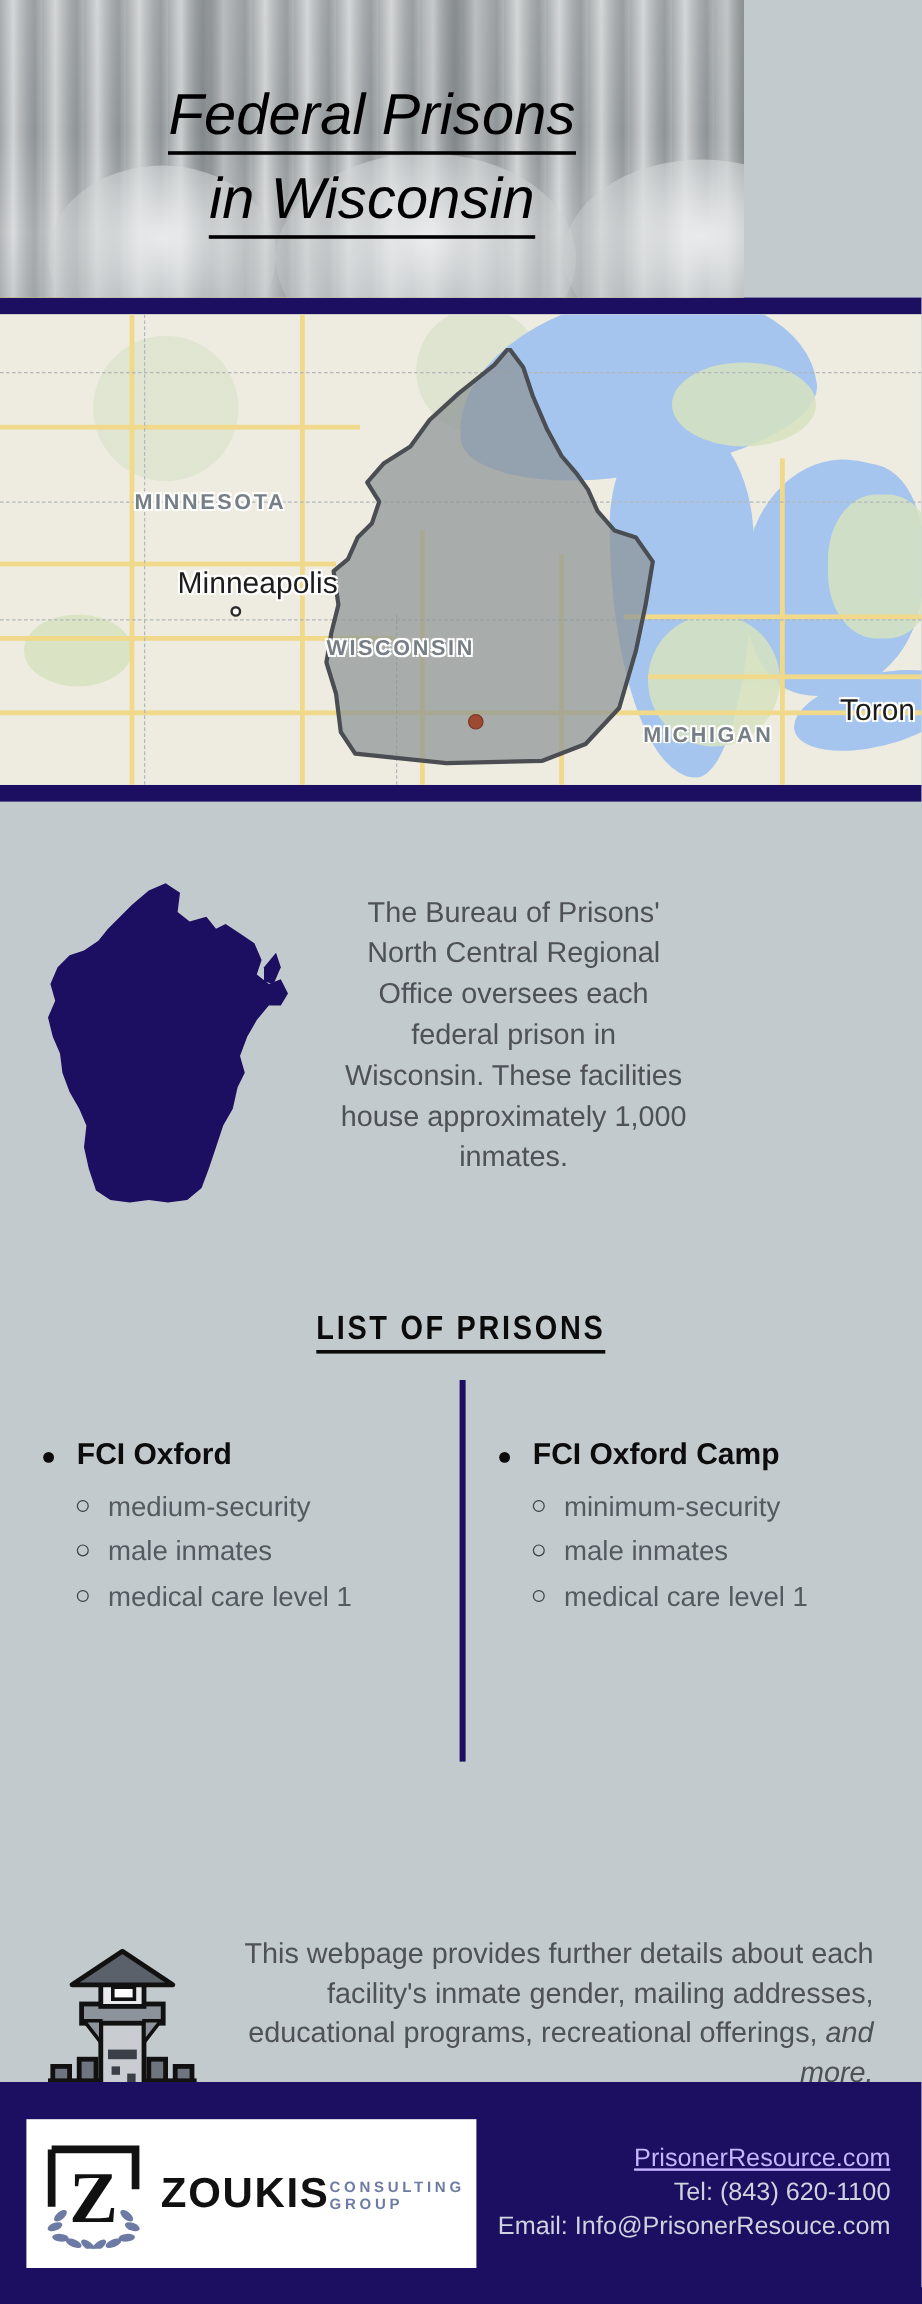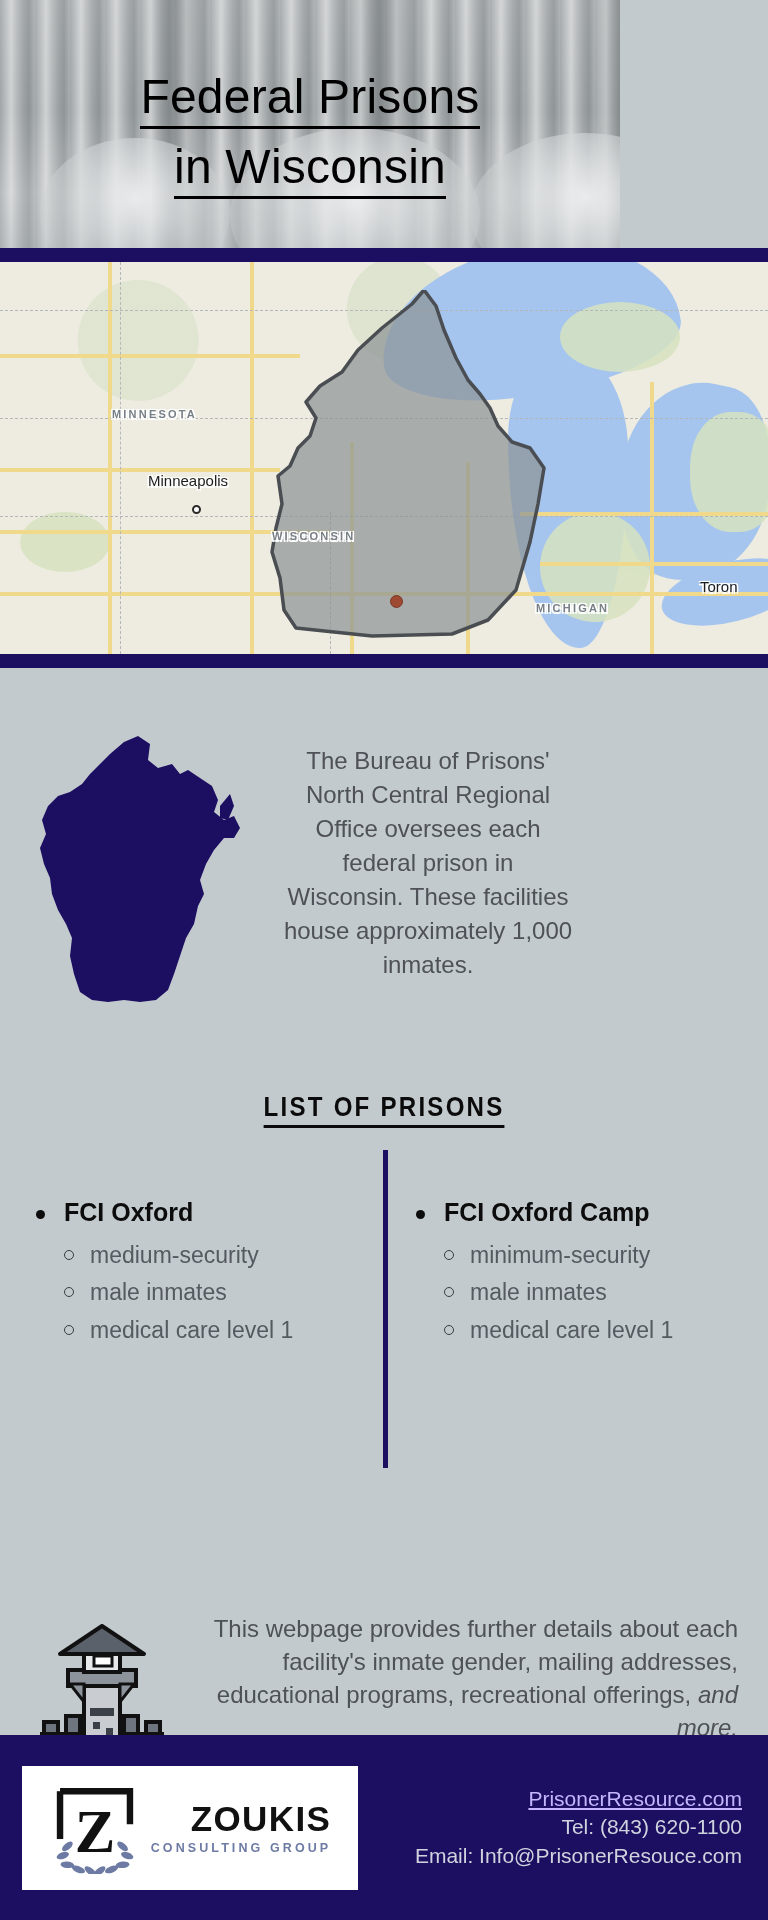--- a/index.html
+++ b/index.html
@@ -19,20 +19,21 @@
     background: #c3cacd;
   }
 
   
   .header {
     position: relative;
     width: 620px;
     height: 248px;
     overflow: hidden;
     background: #fde047;
+    font-style: italic;
   }
   .header-photo {
     position: absolute;
     inset: 0;
     background:
       linear-gradient(180deg, rgba(255,255,255,0.10) 0%, rgba(255,255,255,0.0) 45%, rgba(255,255,255,0.22) 78%, rgba(190,195,197,0.35) 100%),
       repeating-linear-gradient(90deg,
         #9fa4a6 0px, #b9bdbe 6px, #cfd2d3 11px, #b4b8b9 17px, #9da2a4 23px, #8f9496 29px, #a8adae 35px),
       linear-gradient(90deg, #8e9395 0%, #b6babb 14%, #9ea3a5 26%, #c6c9ca 40%, #aeb3b4 52%, #cfd2d2 64%, #a3a8aa 76%, #c2c5c6 88%, #9ba0a2 100%);
   }
@@ -133,33 +134,33 @@
   
   .wi-highlight {
     position: absolute;
     left: 262px; top: 28px;
     width: 290px; height: 350px;
   }
 
   .map-label {
     position: absolute;
     color: #777f86;
-    font-size: 11px;
+    font-size: 18px;
     font-weight: 700;
     letter-spacing: 2.2px;
     text-shadow:
       -1.5px -1.5px 0 #fff, 1.5px -1.5px 0 #fff,
       -1.5px 1.5px 0 #fff, 1.5px 1.5px 0 #fff,
       0 0 3px #fff;
     white-space: nowrap;
   }
   .city-label {
     position: absolute;
     color: #1d1d1d;
-    font-size: 15px;
+    font-size: 25px;
     font-weight: 400;
     letter-spacing: 0;
     text-shadow:
       -1.5px -1.5px 0 #fff, 1.5px -1.5px 0 #fff,
       -1.5px 1.5px 0 #fff, 1.5px 1.5px 0 #fff,
       0 0 3px #fff;
     white-space: nowrap;
   }
   .city-dot {
     position: absolute;
@@ -269,21 +270,21 @@
     border-radius: 50%;
   }
 
   
   .note {
     width: 768px;
     margin-top: 84px;
     display: flex;
     align-items: flex-start;
     gap: 26px;
-    padding: 0 30px 0 40px;
+    padding: 0 40px 0 40px;
   }
   .tower-icon { flex: 0 0 124px; padding-top: 22px; }
   .note-text {
     flex: 1;
     text-align: right;
     color: #4e5157;
     font-size: 24px;
     line-height: 1.38;
     padding-top: 10px;
   }
@@ -305,21 +306,21 @@
     flex: 0 0 336px;
     height: 124px;
     background: #fff;
     display: flex;
     align-items: center;
     justify-content: center;
     gap: 10px;
     padding: 6px 10px;
   }
   .logo-mark { flex: 0 0 92px; }
-  .logo-words { display: flex; flex-direction: column; align-items: flex-end; }
+  .logo-words { display: flex; flex-direction: row; align-items: center; }
   .logo-name {
     color: #111;
     font-size: 35px;
     font-weight: 700;
     letter-spacing: 1.4px;
     line-height: 1;
   }
   .logo-sub {
     color: #6d7ba4;
     font-size: 12.5px;

